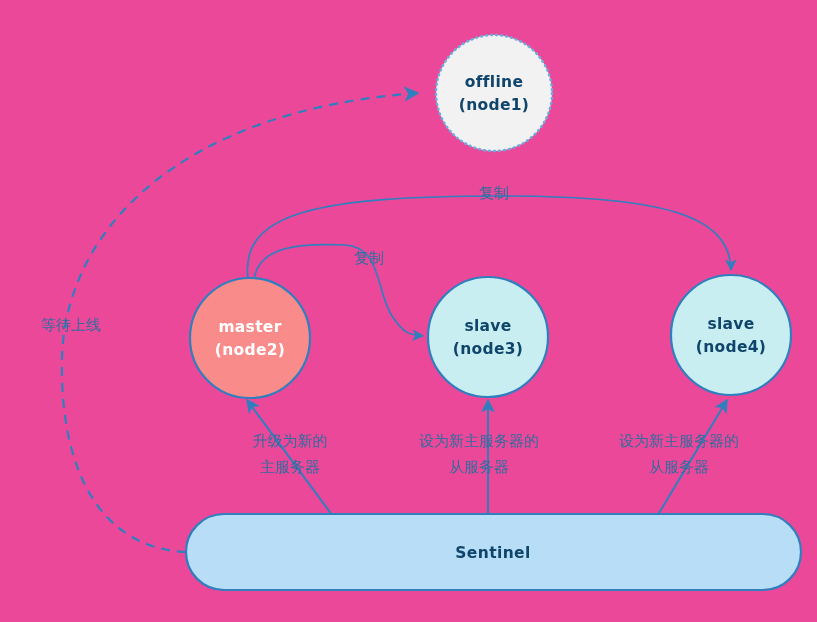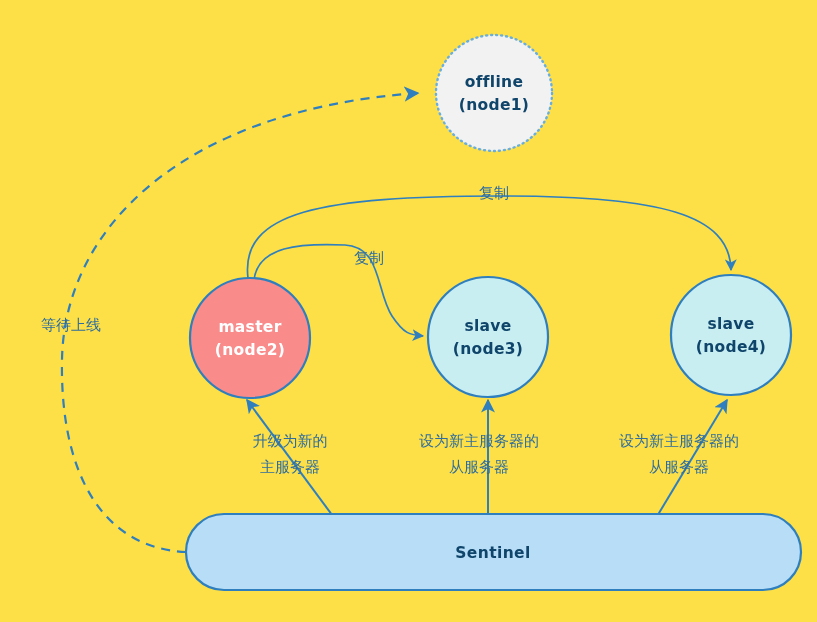--- a/index.html
+++ b/index.html
@@ -7,21 +7,21 @@
     padding: 0;
     background: #ffffff;
   }
   body {
     font-family: "DejaVu Sans", "Liberation Sans", sans-serif;
   }
   #canvas {
     position: relative;
     width: 817px;
     height: 622px;
-    background: #fde047;
+    background: #ec4899;
     overflow: hidden;
   }
   #diagram-svg {
     position: absolute;
     left: 0;
     top: 0;
     width: 817px;
     height: 622px;
   }
   .node-label {

